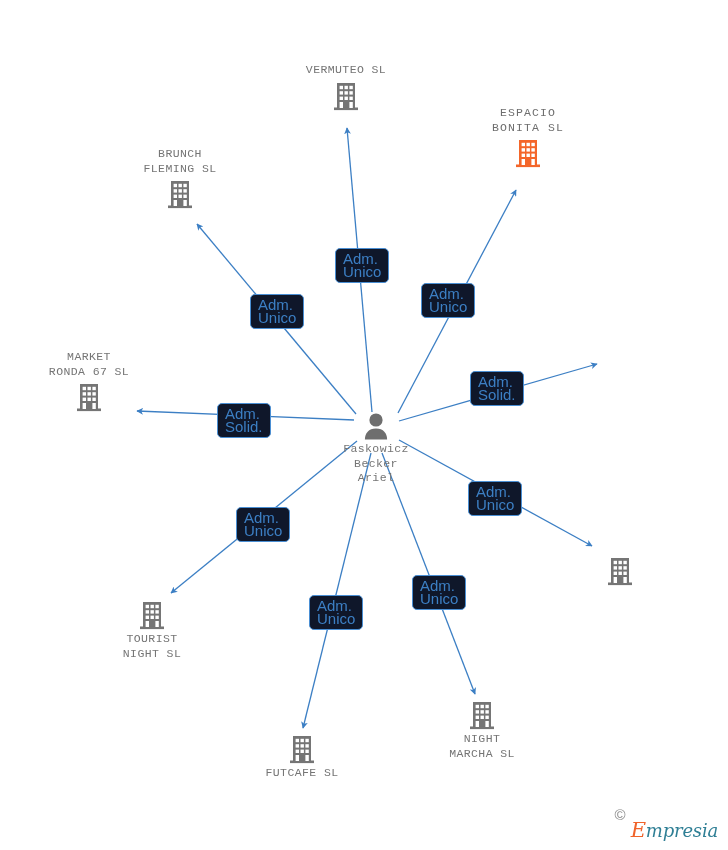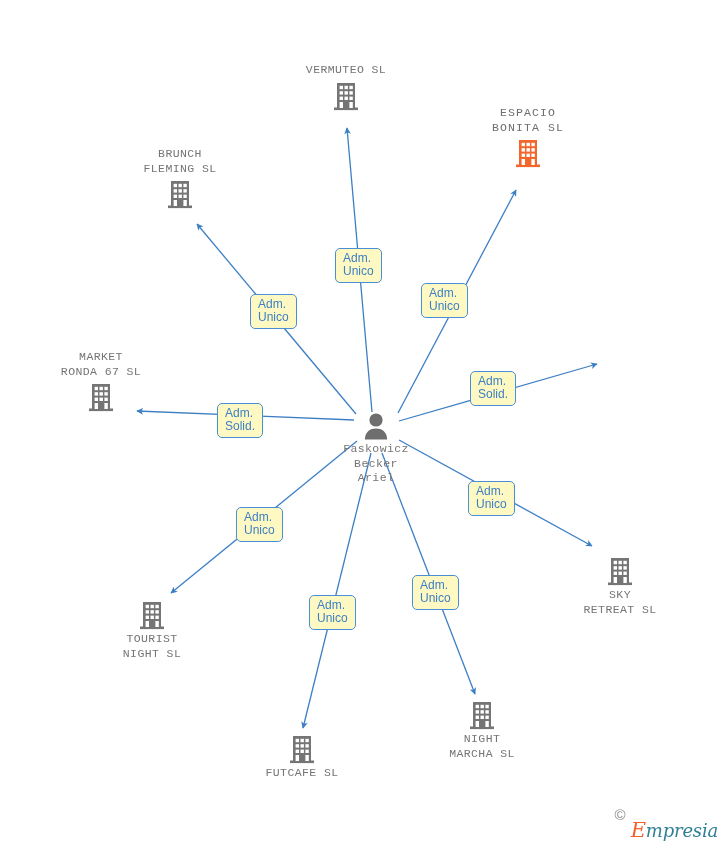--- a/index.html
+++ b/index.html
@@ -45,25 +45,25 @@
   }
   .node-icon {
     display: block;
     margin: 0 auto;
   }
   .node.label-top .node-icon { margin-top: 3px; }
   .node.label-bottom .node-label { margin-top: 2px; }
 
   .edge-badge {
     position: absolute;
-    background: #fef9c3;
+    background: #0f172a;
     border: 1.3px solid #4a8fd4;
     border-radius: 5px;
     color: #3c7fc4;
-    font-size: 12px;
+    font-size: 15px;
     line-height: 13px;
     padding: 3px 7px 4px 7px;
     text-align: left;
     white-space: pre-line;
     box-sizing: border-box;
   }
 
   #watermark {
     position: absolute;
     right: 10px;
@@ -184,21 +184,21 @@
         <rect x="7.6" y="15.6" width="3.4" height="3.4"></rect>
         <rect x="12.5" y="15.6" width="3.4" height="3.4"></rect>
         <rect x="17.4" y="15.6" width="3.4" height="3.4"></rect>
         <rect x="7.6" y="21" width="3.4" height="6"></rect>
         <rect x="17.4" y="21" width="3.4" height="6"></rect>
       </g>
     </svg>
   </div>
 
 
-  <div class="node label-top" style="left:101px; top:350px;text-align:center;">
+  <div class="node label-top" style="left:89px; top:350px;text-align:center;">
     <div class="node-label">MARKET
 RONDA 67  SL</div>
     <svg class="node-icon" width="28" height="30" viewBox="0 0 28 30">
       <rect x="5" y="2" width="18" height="25" fill="#757575"></rect>
       <rect x="2" y="26.5" width="24" height="2.6" fill="#757575"></rect>
       <g fill="#ffffff">
         <rect x="7.6" y="4.8" width="3.4" height="3.4"></rect>
         <rect x="12.5" y="4.8" width="3.4" height="3.4"></rect>
         <rect x="17.4" y="4.8" width="3.4" height="3.4"></rect>
         <rect x="7.6" y="10.2" width="3.4" height="3.4"></rect>
@@ -224,22 +224,20 @@
         <rect x="7.6" y="10.2" width="3.4" height="3.4"></rect>
         <rect x="12.5" y="10.2" width="3.4" height="3.4"></rect>
         <rect x="17.4" y="10.2" width="3.4" height="3.4"></rect>
         <rect x="7.6" y="15.6" width="3.4" height="3.4"></rect>
         <rect x="12.5" y="15.6" width="3.4" height="3.4"></rect>
         <rect x="17.4" y="15.6" width="3.4" height="3.4"></rect>
         <rect x="7.6" y="21" width="3.4" height="6"></rect>
         <rect x="17.4" y="21" width="3.4" height="6"></rect>
       </g>
     </svg>
-    <div class="node-label">SKY
-RETREAT  SL</div>
   </div>
 
   <div class="node label-bottom" style="left:152px; top:600px;">
     <svg class="node-icon" width="28" height="30" viewBox="0 0 28 30">
       <rect x="5" y="2" width="18" height="25" fill="#757575"></rect>
       <rect x="2" y="26.5" width="24" height="2.6" fill="#757575"></rect>
       <g fill="#ffffff">
         <rect x="7.6" y="4.8" width="3.4" height="3.4"></rect>
         <rect x="12.5" y="4.8" width="3.4" height="3.4"></rect>
         <rect x="17.4" y="4.8" width="3.4" height="3.4"></rect>

